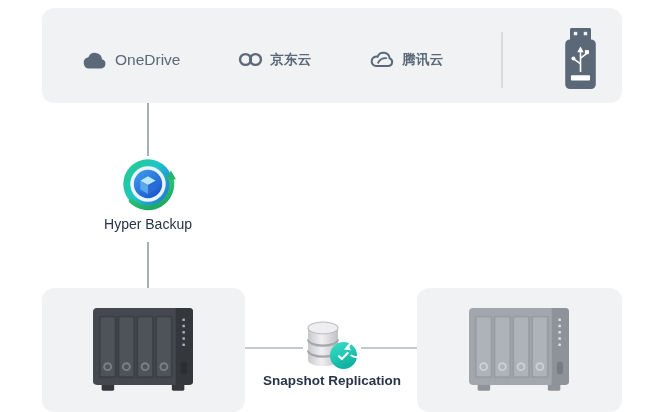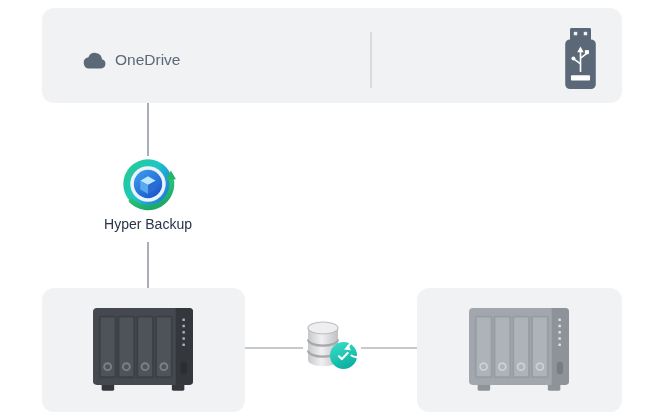--- a/index.html
+++ b/index.html
@@ -88,22 +88,38 @@
 
   <div class="card top-card">
 
     <div class="provider onedrive">
       <svg width="30" height="20" viewBox="0 0 34 22">
         <path class="logo-fill" d="M27.2 10.2a8 8 0 0 0-15.4-2.3 6.4 6.4 0 0 0 .7 12.7h13.6a5.3 5.3 0 0 0 1.1-10.4z"></path>
       </svg>
       <span class="provider-label">OneDrive</span>
     </div>
 
-
-
+    <div class="provider">
+      <svg width="25" height="17" viewBox="0 0 28 18">
+        <g class="logo-stroke" stroke-width="2.6">
+          <circle cx="8.4" cy="9" r="6.1"></circle>
+            <circle cx="19.6" cy="9" r="6.1"></circle>
+        </g>
+      </svg>
+      <span class="provider-label">京东云</span>
+    </div>
+
+
+    <div class="provider">
+      <svg width="26" height="18" viewBox="0 0 30 20">
+        <path class="logo-stroke" stroke-width="2.3" stroke-linecap="round" d="M22.6 16.9H8.4a5.4 5.4 0 1 1 1.5-10.6 7.2 7.2 0 0 1 13.9 1.9 4.5 4.5 0 0 1-1.2 8.7z"></path>
+        <path class="logo-stroke" stroke-width="2.1" stroke-linecap="round" d="M10.5 13.2c2-3.6 5.4-5.6 9.3-5.3"></path>
+      </svg>
+      <span class="provider-label">腾讯云</span>
+    </div>
 
 
     <div class="divider"></div>
 
     <svg width="39" height="63" viewBox="0 0 40 66">
       <rect x="9" y="0" width="22" height="14" rx="1.5" class="logo-fill"></rect>
       <rect x="13" y="4" width="3.6" height="3.6" fill="#f1f2f4"></rect>
       <rect x="23.4" y="4" width="3.6" height="3.6" fill="#f1f2f4"></rect>
       <rect x="4" y="12" width="32" height="52" rx="5" class="logo-fill"></rect>
       <rect x="10" y="49.5" width="20" height="5.5" rx="1" fill="#ffffff"></rect>
@@ -178,14 +194,15 @@
       <linearGradient id="tealG" x1="0" y1="0" x2="0.4" y2="1">
         <stop offset="0" stop-color="#3be0c9"></stop>
           <stop offset="1" stop-color="#0fb2a2"></stop>
       </linearGradient>
     </defs>
     <circle cx="15" cy="15" r="14" fill="url(#tealG)"></circle>
     <path d="M23.3 15A8.3 8.3 0 1 0 19.8 8.1" fill="none" stroke="#ffffff" stroke-width="2.1" stroke-linecap="round"></path>
     <path d="M22.8 9.6L19.6 3.9 15.6 8.9z" fill="#ffffff"></path>
     <path d="M10.3 15.8l3 2.9 6-6.3" fill="none" stroke="#ffffff" stroke-width="2.2" stroke-linecap="round" stroke-linejoin="round"></path>
   </svg>
+  <div class="sr-label">Snapshot Replication</div>
 
 </div>
 
 </body></html>

